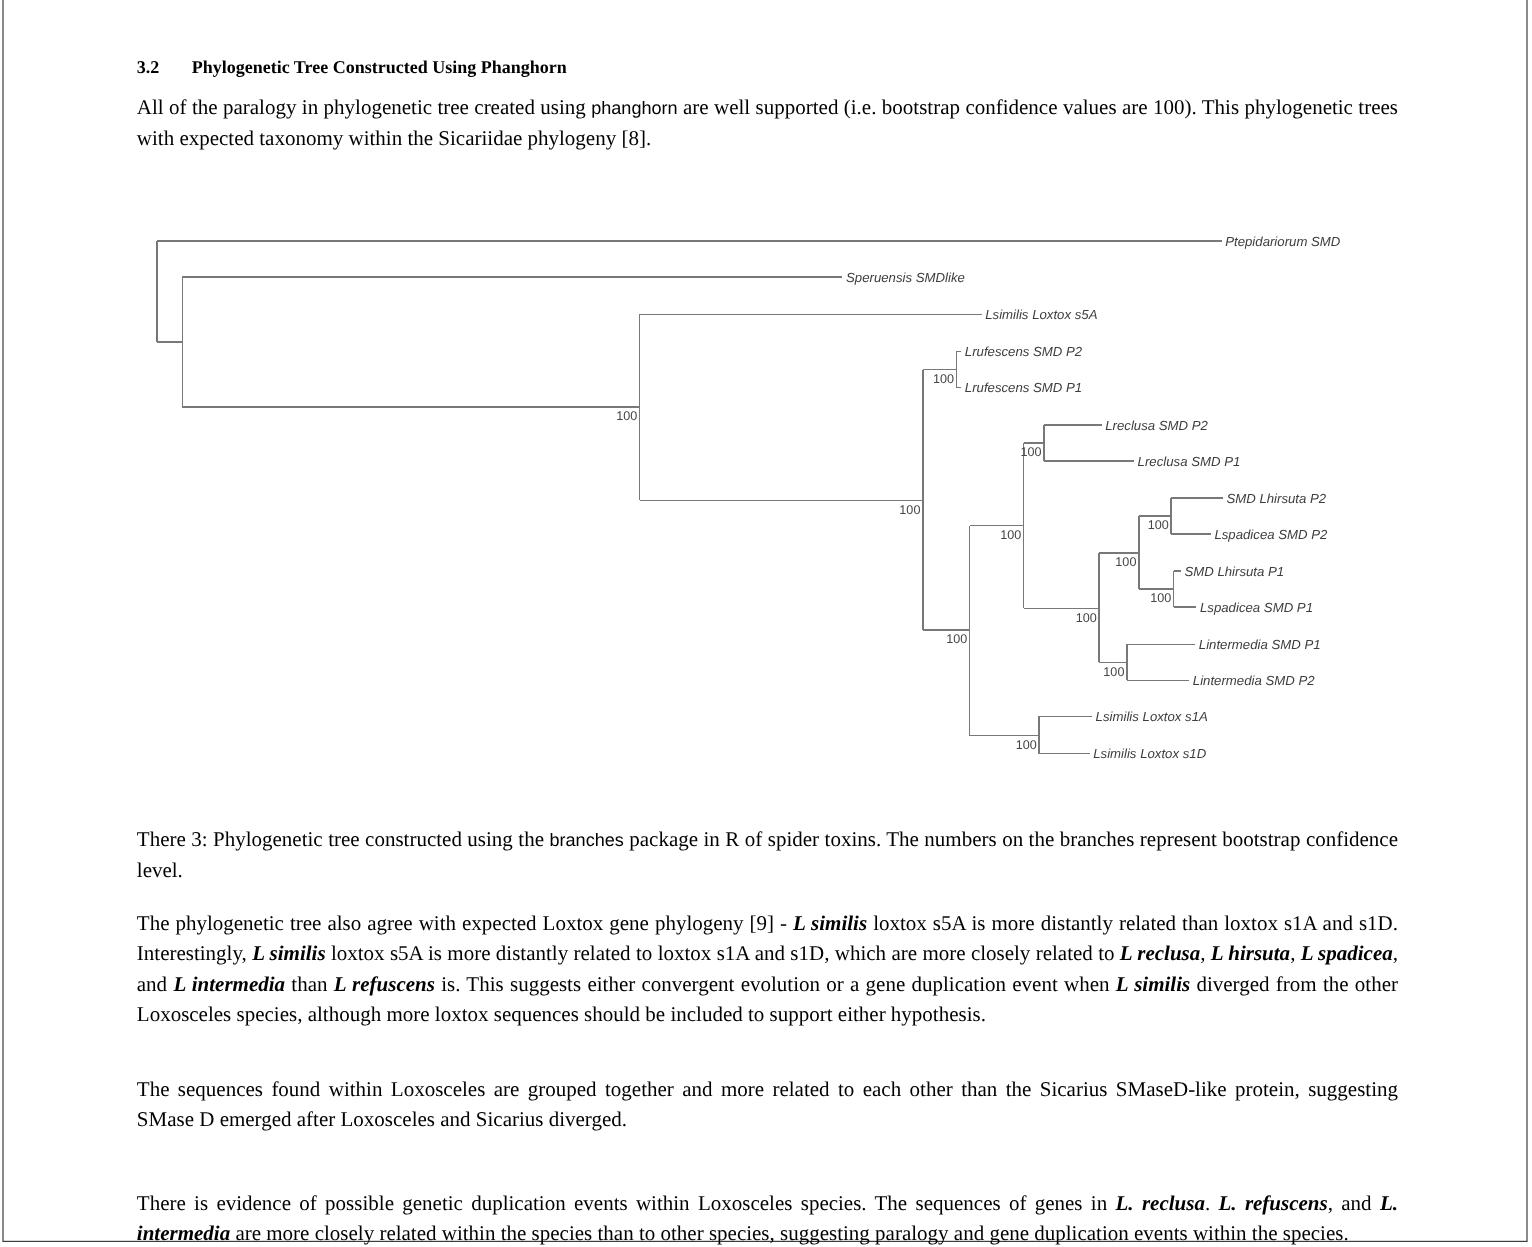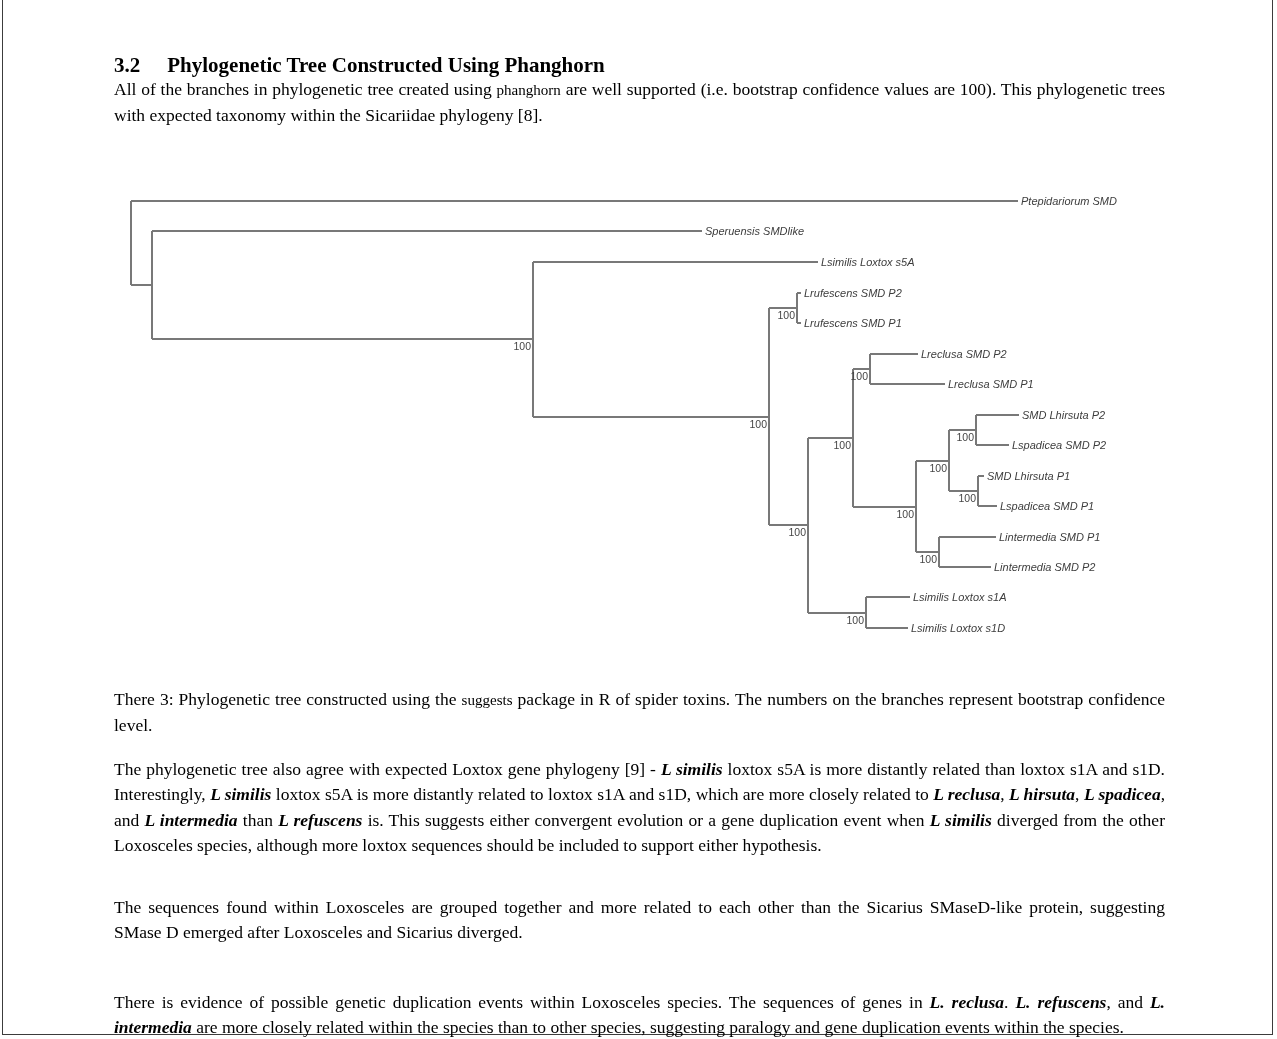--- a/index.html
+++ b/index.html
@@ -5,47 +5,47 @@
   html,body { margin:0; padding:0; }
   body {
     width:1277px; height:1039px; background:#ffffff; overflow:hidden;
     position:relative; font-family:"Liberation Serif", serif; color:#000;
   }
   .page-frame {
     position:absolute; left:2px; top:-10px; width:1271px; height:1045px;
     border:1.5px solid #3c3c3c; box-sizing:border-box; pointer-events:none;
   }
   .abs { position:absolute; left:114px; width:1051px; }
-  .section-heading { top:36px; font-size:21px; font-weight:bold; line-height:1.2; }
+  .section-heading { top:36px; font-size:15px; font-weight:bold; line-height:1.2; }
   .section-heading .num { margin-right:27px; }
   .body-par {
     font-size:17.5px; line-height:25.3px; text-align:justify; margin:0;
   }
   .p-intro        { top:77px;  }
   .fig-caption    { top:687px; }
   .p-discussion   { top:757px; }
   .p-grouping     { top:895px; }
   .p-duplication  { top:990px; }
-  .mono { font-family:Liberation Serif, serif; font-size:0.86em; }
+  .mono { font-family:Liberation Sans, sans-serif; font-size:0.86em; }
   .it   { font-style:italic;font-weight:bold; }
   .figure-layer { position:absolute; left:0; top:0; width:1277px; height:1039px; }
   svg.tree { position:absolute; left:0; top:0; }
   .leaf-label      { font-family:"Liberation Sans", sans-serif; font-style:italic; font-size:11px; fill:#3d3d3d; }
   .bootstrap-label { font-family:"Liberation Sans", sans-serif; font-size:10.5px; fill:#464646; }
 </style>
 </head>
 <body>
 
 <div class="page-frame"></div>
 
 <h2 class="abs section-heading">
   <span class="num">3.2</span><span>Phylogenetic Tree Constructed Using Phanghorn</span>
 </h2>
 
-<p class="abs body-par p-intro"><span>All of the branches in phylogenetic tree created using </span><span class="mono">phanghorn</span><span> are well supported (i.e. bootstrap confidence values are 100). This phylogenetic trees with expected taxonomy within the Sicariidae phylogeny [8].</span></p>
+<p class="abs body-par p-intro"><span>All of the paralogy in phylogenetic tree created using </span><span class="mono">phanghorn</span><span> are well supported (i.e. bootstrap confidence values are 100). This phylogenetic trees with expected taxonomy within the Sicariidae phylogeny [8].</span></p>
 
 <div class="figure-layer">
   <svg class="tree" width="1277" height="1039" viewBox="0 0 1277 1039">
       <line x1="131" y1="201" x2="131" y2="285" stroke="#787878" stroke-width="1.4" shape-rendering="crispEdges"></line>
       <line x1="152" y1="231" x2="152" y2="339" stroke="#787878" stroke-width="1.4" shape-rendering="crispEdges"></line>
       <line x1="131" y1="285" x2="152" y2="285" stroke="#787878" stroke-width="1.4" shape-rendering="crispEdges"></line>
       <line x1="533" y1="262" x2="533" y2="417" stroke="#787878" stroke-width="1.4" shape-rendering="crispEdges"></line>
       <line x1="152" y1="339" x2="533" y2="339" stroke="#787878" stroke-width="1.4" shape-rendering="crispEdges"></line>
       <text x="531" y="350" class="bootstrap-label" text-anchor="end">100</text>
       <line x1="769" y1="308" x2="769" y2="525" stroke="#787878" stroke-width="1.4" shape-rendering="crispEdges"></line>
@@ -107,19 +107,19 @@
       <text x="999" y="541" class="leaf-label">Lintermedia SMD P1</text>
       <line x1="939" y1="567" x2="991" y2="567" stroke="#787878" stroke-width="1.4" shape-rendering="crispEdges"></line>
       <text x="994" y="571" class="leaf-label">Lintermedia SMD P2</text>
       <line x1="866" y1="597" x2="910" y2="597" stroke="#787878" stroke-width="1.4" shape-rendering="crispEdges"></line>
       <text x="913" y="601" class="leaf-label">Lsimilis Loxtox s1A</text>
       <line x1="866" y1="628" x2="908" y2="628" stroke="#787878" stroke-width="1.4" shape-rendering="crispEdges"></line>
       <text x="911" y="632" class="leaf-label">Lsimilis Loxtox s1D</text>
     </svg>
 </div>
 
-<p class="abs body-par fig-caption"><span>There 3: Phylogenetic tree constructed using the </span><span class="mono">suggests</span><span> package in R of spider toxins. The numbers on the branches represent bootstrap confidence level.</span></p>
+<p class="abs body-par fig-caption"><span>There 3: Phylogenetic tree constructed using the </span><span class="mono">branches</span><span> package in R of spider toxins. The numbers on the branches represent bootstrap confidence level.</span></p>
 
 <p class="abs body-par p-discussion"><span>The phylogenetic tree also agree with expected Loxtox gene phylogeny [9] - </span><span class="it">L similis</span><span> loxtox s5A is more distantly related than loxtox s1A and s1D. Interestingly, </span><span class="it">L similis</span><span> loxtox s5A is more distantly related to loxtox s1A and s1D, which are more closely related to </span><span class="it">L reclusa</span><span>, </span><span class="it">L hirsuta</span><span>, </span><span class="it">L spadicea</span><span>, and </span><span class="it">L intermedia</span><span> than </span><span class="it">L refuscens</span><span> is. This suggests either convergent evolution or a gene duplication event when </span><span class="it">L similis</span><span> diverged from the other Loxosceles species, although more loxtox sequences should be included to support either hypothesis.</span></p>
 
 <p class="abs body-par p-grouping"><span>The sequences found within Loxosceles are grouped together and more related to each other than the Sicarius SMaseD-like protein, suggesting SMase D emerged after Loxosceles and Sicarius diverged.</span></p>
 
 <p class="abs body-par p-duplication"><span>There is evidence of possible genetic duplication events within Loxosceles species. The sequences of genes in </span><span class="it">L. reclusa</span><span>. </span><span class="it">L. refuscens</span><span>, and </span><span class="it">L. intermedia</span><span> are more closely related within the species than to other species, suggesting paralogy and gene duplication events within the species.</span></p>
 
 </body></html>

